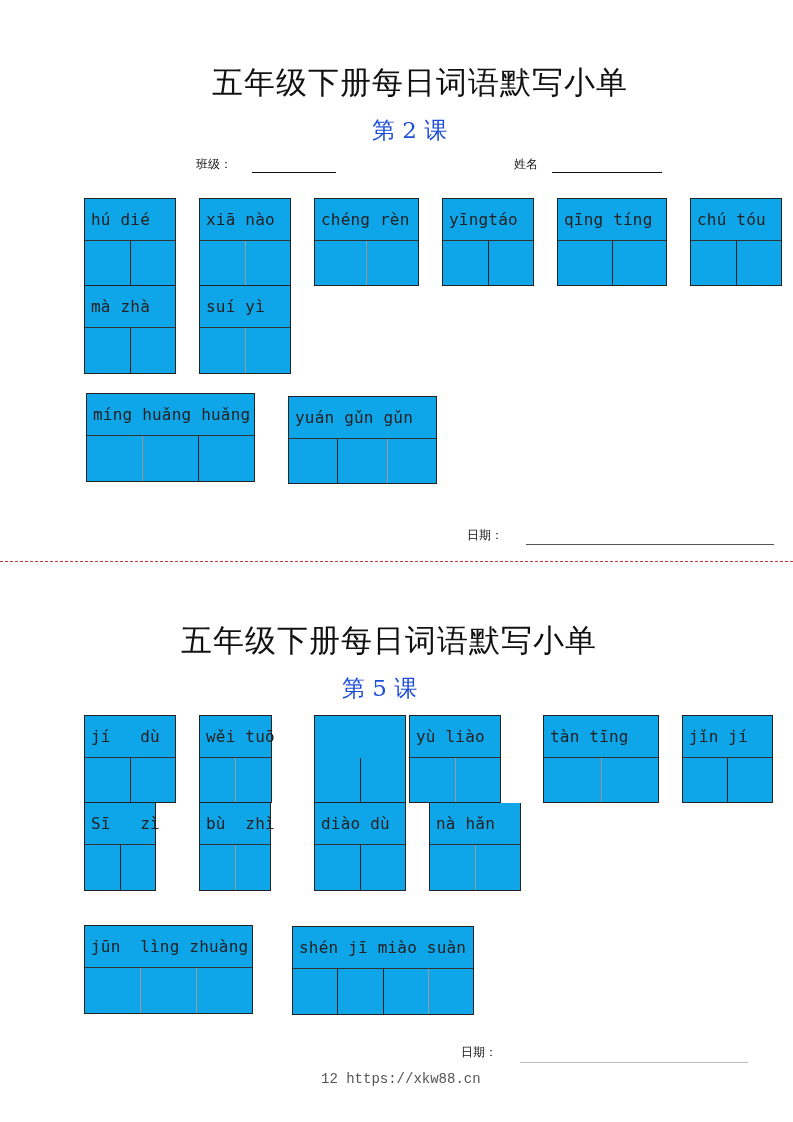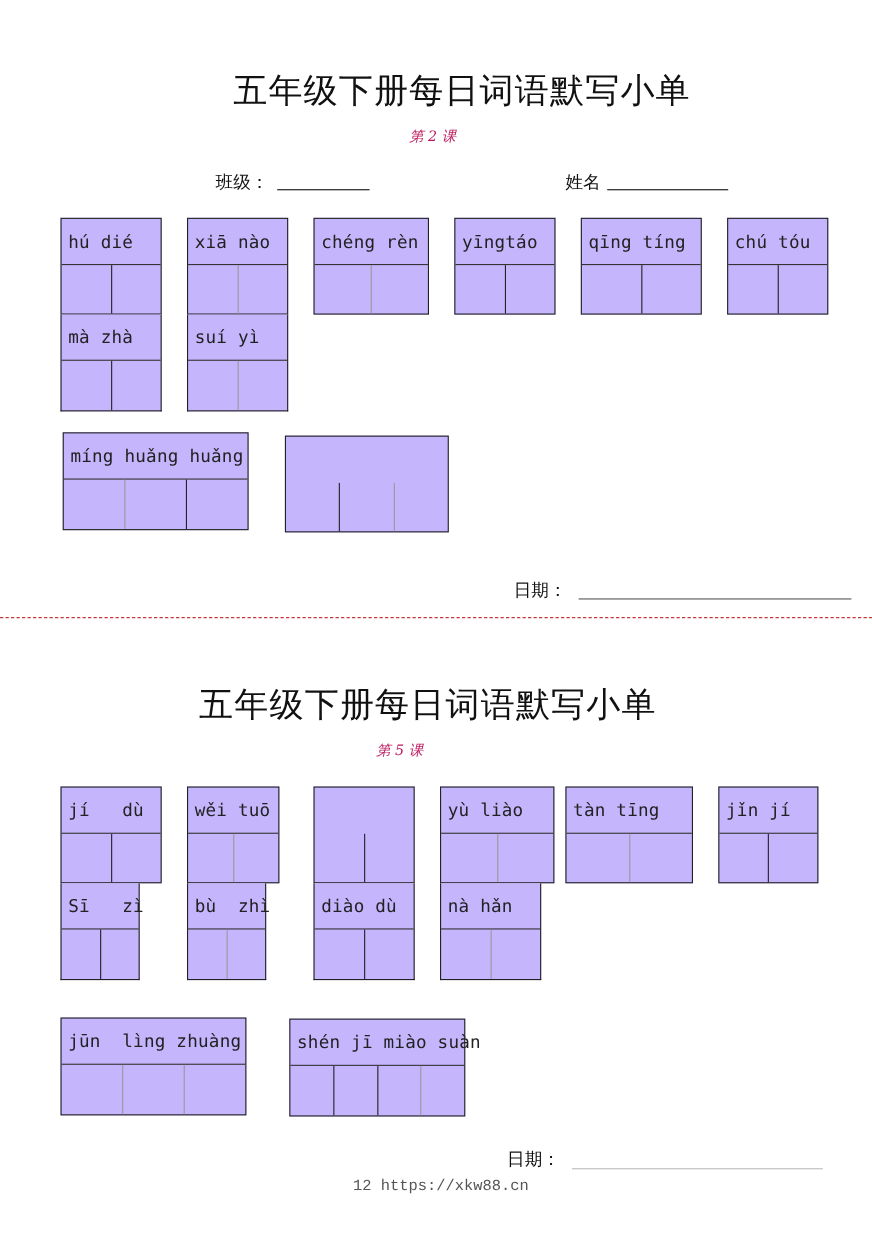--- a/index.html
+++ b/index.html
@@ -6,26 +6,26 @@
   body {
     width: 793px; height: 1122px; position: relative; overflow: hidden;
     background: #ffffff; color: #111;
     font-family: "DejaVu Serif", "Liberation Serif", serif;
   }
   .abs { position: absolute; }
   .title {
     font-size: 31px; letter-spacing: 1px; white-space: nowrap;
     font-family: Liberation Sans, sans-serif; color: #111;
   }
-  .lesson { font-size: 13px; white-space: nowrap; color: #be185d; font-style: italic; }
-  .label { font-size: 16px; white-space: nowrap; color: #111; }
+  .lesson { font-size: 23px; white-space: nowrap; color: #1d4ed8; }
+  .label { font-size: 12px; white-space: nowrap; color: #111; }
   .line { position: absolute; border-bottom: 1px solid #111; height: 0; }
   .box {
     position: absolute; box-sizing: border-box;
-    border: 1.5px solid #222; background: #c4b5fd;
+    border: 1.5px solid #222; background: #0ea5e9; margin-left: 29px;
   }
   .box .py {
     position: absolute; left: 0; right: 0; top: 0; height: 42px;
     box-sizing: border-box; border-bottom: 1.5px solid #333;
     font-size: 16px; line-height: 42px; padding-left: 6px; white-space: pre;
     font-family: "DejaVu Sans Mono", "Liberation Mono", monospace; color: #222;
     letter-spacing: 0.2px;
   }
   .box .cells { position: absolute; left: 0; right: 0; top: 42px; bottom: 0; display: flex; }
   .box .cell { flex: 1; border-right: 1px solid #999; box-sizing: border-box; }
@@ -112,20 +112,21 @@
 
   <div class="box" style="left:57px; top:393px; width:169px; height:89px;">
     <div class="py">míng huǎng huǎng</div>
     <div class="cells">
         <div class="cell"></div>
         <div class="cell dark"></div>
         <div class="cell"></div>
       </div>
   </div>
   <div class="box" style="left:259px; top:396px; width:149px; height:88px;">
+    <div class="py">yuán gǔn gǔn</div>
     <div class="cells">
         <div class="cell dark"></div>
         <div class="cell"></div>
         <div class="cell"></div>
       </div>
   </div>
 
   <div class="abs label" style="left:467px; top:527px;">日期：</div>
   <div class="line" style="left:526px; top:544px; width:248px; border-bottom-color:#555;"></div>
 </div>
@@ -136,34 +137,34 @@
   <div class="abs title" style="left:181px; top:620px;">五年级下册每日词语默写小单</div>
   <div class="abs lesson" style="left:342px; top:673px;">第 5 课</div>
 
   <div class="box" style="left:55px; top:715px; width:92px; height:88px;">
     <div class="py">jí   dù</div>
     <div class="cells">
         <div class="cell dark"></div>
         <div class="cell"></div>
       </div>
   </div>
-  <div class="box" style="left:170px; top:715px; width:84px; height:88px;">
+  <div class="box" style="left:170px; top:715px; width:73px; height:88px;">
     <div class="py">wěi tuō</div>
     <div class="cells">
         <div class="cell"></div>
         <div class="cell"></div>
       </div>
   </div>
   <div class="box" style="left:285px; top:715px; width:92px; height:88px;">
     <div class="cells">
         <div class="cell dark"></div>
         <div class="cell"></div>
       </div>
   </div>
-  <div class="box" style="left:400px; top:715px; width:104px; height:88px;">
+  <div class="box" style="left:380px; top:715px; width:92px; height:88px;">
     <div class="py">yù liào</div>
     <div class="cells">
         <div class="cell"></div>
         <div class="cell"></div>
       </div>
   </div>
   <div class="box" style="left:514px; top:715px; width:116px; height:88px;">
     <div class="py">tàn tīng</div>
     <div class="cells">
         <div class="cell"></div>
@@ -208,21 +209,21 @@
   </div>
 
   <div class="box" style="left:55px; top:925px; width:169px; height:89px;">
     <div class="py">jūn  lìng zhuàng</div>
     <div class="cells">
         <div class="cell"></div>
         <div class="cell"></div>
         <div class="cell"></div>
       </div>
   </div>
-  <div class="box" style="left:263px; top:926px; width:160px; height:89px;padding-left:24px;">
+  <div class="box" style="left:263px; top:926px; width:182px; height:89px;padding-left:24px;">
     <div class="py">shén jī miào suàn</div>
     <div class="cells">
         <div class="cell dark"></div>
         <div class="cell dark"></div>
         <div class="cell"></div>
         <div class="cell"></div>
       </div>
   </div>
 
   <div class="abs label" style="left:461px; top:1044px;">日期：</div>

